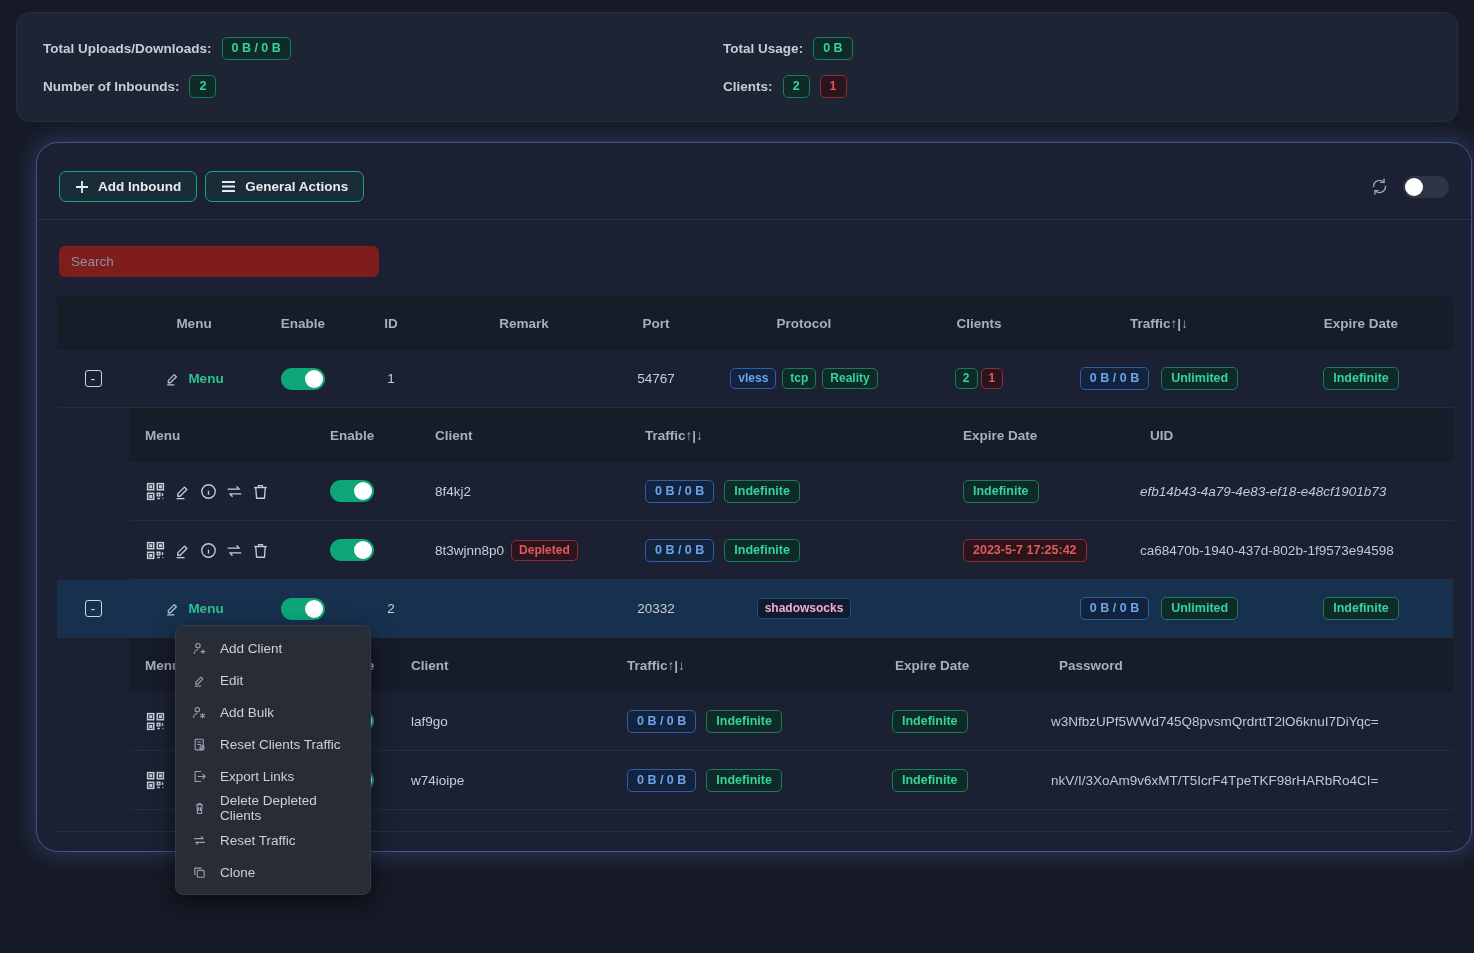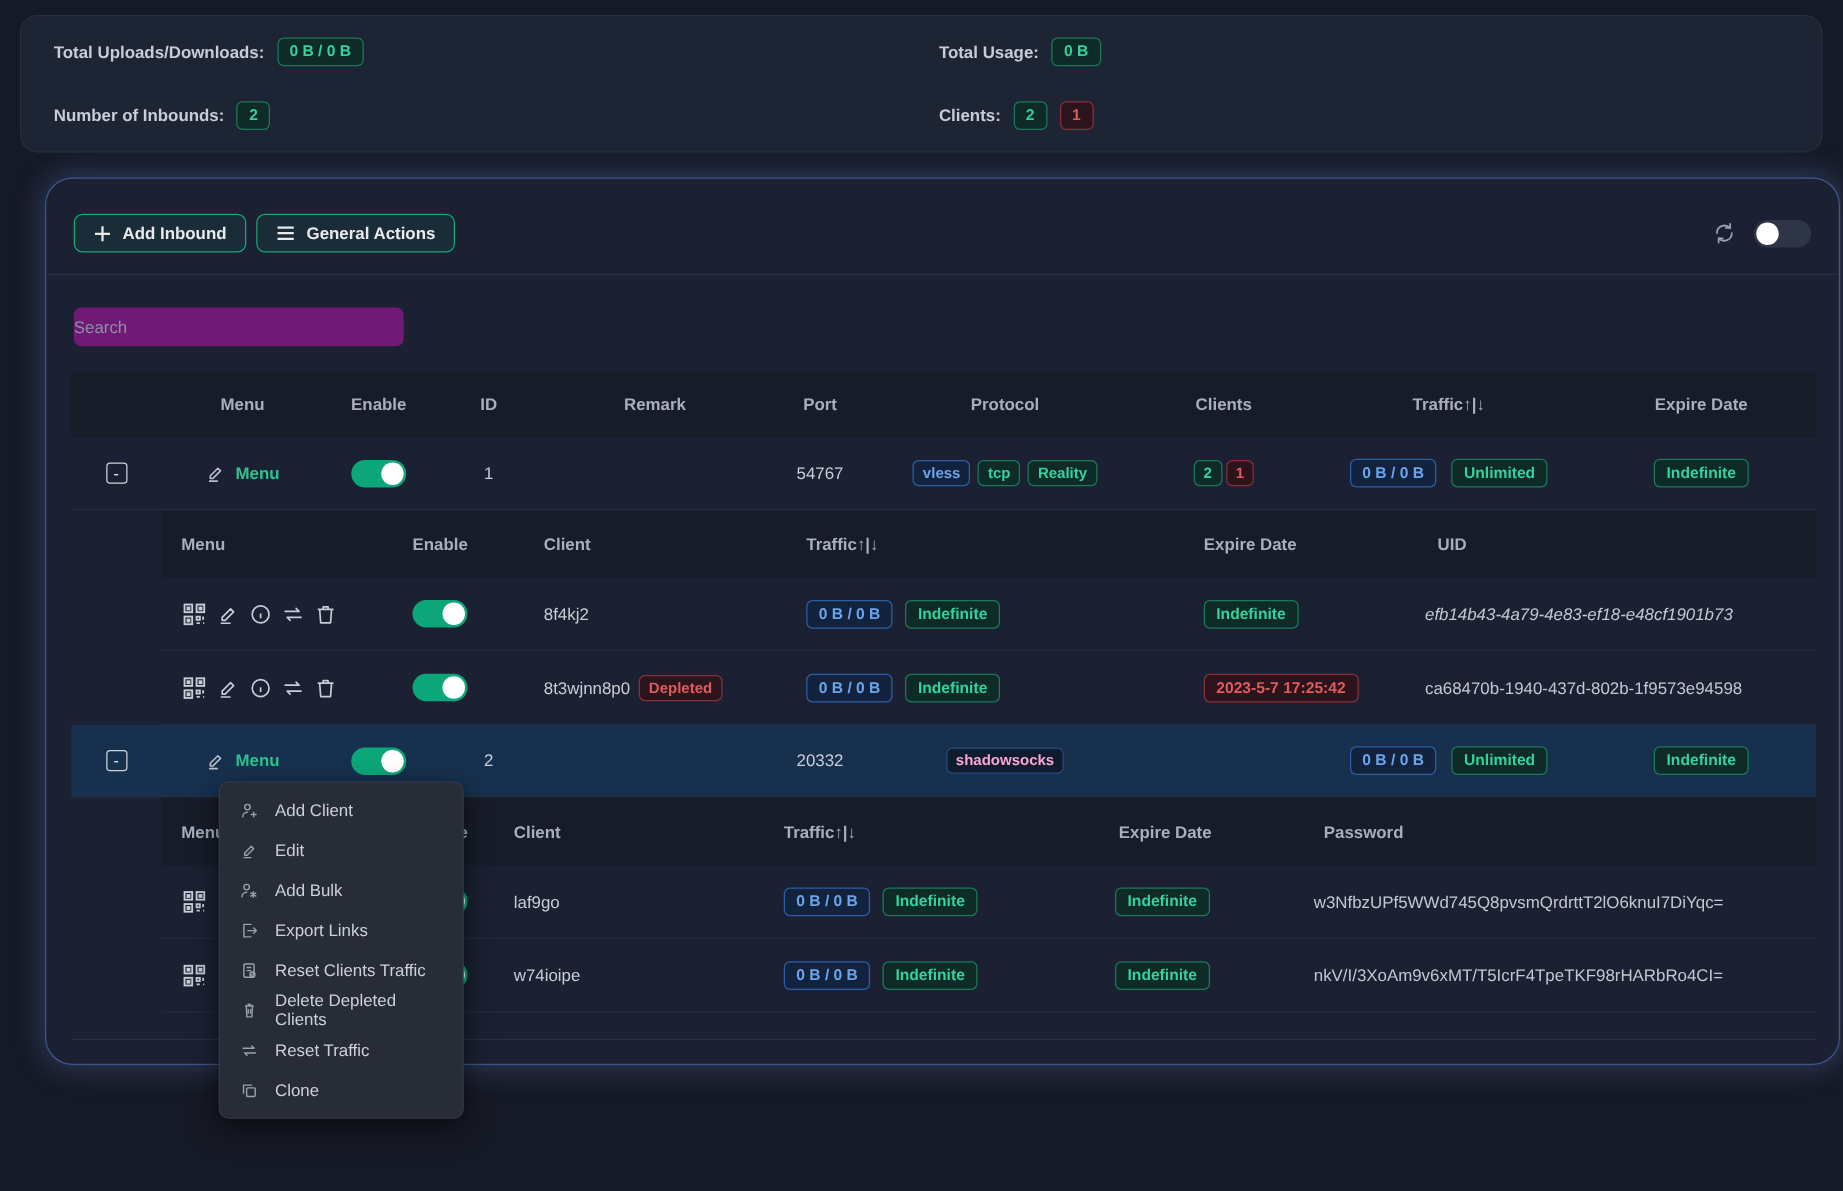--- a/index.html
+++ b/index.html
@@ -7,41 +7,41 @@
 
   
   .badge { display:inline-flex; align-items:center; padding:2px 9px; border-radius:5px; font-size:12.5px; font-weight:600; border:1px solid transparent; line-height:17px; white-space:nowrap; }
   .b-green { color:#35d29a; border-color:#1b7a5b; background:#0f2b28; }
   .b-red   { color:#e05c5c; border-color:#8a2f3a; background:#2b141c; }
   .b-blue  { color:#6aa5ec; border-color:#2e5ea8; background:#13233d; }
   .b-navy  { color:#f9a8d4; border-color:#2a4a7e; background:#0f1b2e; }
   .b-sm { padding:1px 7px; font-size:12px; }
 
   
-  .stats-card { position:absolute; left:16px; top:12px; width:1442px; height:110px; background:#1d2433; border:1px solid #272e41; border-radius:14px; display:grid; grid-template-columns:49% 51%; align-content:center; row-gap:15px; padding:0 26px;gap:28px; }
+  .stats-card { position:absolute; left:16px; top:12px; width:1442px; height:110px; background:#1d2433; border:1px solid #272e41; border-radius:14px; display:grid; grid-template-columns:49% 51%; align-content:center; row-gap:15px; padding:0 26px; }
   .stat { display:flex; align-items:center; gap:10px; font-size:13.5px; font-weight:700; color:#c6ccd8; }
 
   
   .panel { position:absolute; left:36px; top:142px; width:1436px; height:710px; background:#1b2132; border:1px solid #42548a; border-radius:22px; box-shadow:0 0 22px 3px rgba(99,130,210,.30); overflow:hidden; }
   .toolbar { display:flex; justify-content:space-between; align-items:center; margin:28px 22px 0; }
   .btn-group { display:flex; gap:8px; }
   .btn { display:inline-flex; align-items:center; gap:9px; height:31px; padding:0 15px; background:rgba(18,150,110,.10); border:1px solid #17a673; border-radius:7px; color:#e8eaee; font-size:13.5px; font-weight:600; cursor:pointer; }
   .btn svg { stroke:#e8eaee; }
   .controls { display:flex; align-items:center; gap:14px; }
   .icon-btn { color:#9aa1ad; display:inline-flex; cursor:pointer; }
 
   .switch { width:46px; height:22px; border-radius:11px; position:relative; cursor:pointer; }
   .switch.off { background:#2e3547; }
   .switch.off::after { content:""; position:absolute; left:2px; top:2px; width:18px; height:18px; border-radius:50%; background:#fff; }
   .switch.on { background:#0ca678; width:44px; }
   .switch.on::after { content:""; position:absolute; right:2px; top:2px; width:18px; height:18px; border-radius:50%; background:#fff; }
 
   .divider { height:1px; background:#2a3147; margin-top:17px; }
   .search-row { margin:26px 22px 0; }
-  .search-input { width:264px; height:31px; background:#701a75; border:none; border-radius:6px; padding:0 0; color:#c7ccd6; font-size:13.5px; outline:none; font-family:"Liberation Sans",sans-serif; }
+  .search-input { width:320px; height:31px; background:#7f1d1d; border:none; border-radius:6px; padding:0 12px; color:#c7ccd6; font-size:13.5px; outline:none; font-family:"Liberation Sans",sans-serif; }
   .search-input::placeholder { color:#8a92a6; }
 
   
   .table-wrap { margin:20px 20px 0; width:1396px; }
   .grid-main { display:grid; grid-template-columns:72px 130px 88px 88px 178px 86px 210px 140px 220px 184px; align-items:center; }
   .t-head { background:#171c29; color:#a8aeba; font-weight:700; font-size:13.5px; height:53px; }
   .t-head > div { text-align:center; }
   .row { height:58px; border-bottom:1px solid #262c3e; background:#1b2132; }
   .row > div { display:flex; justify-content:center; align-items:center; gap:6px; }
   .row.highlight { background:#16304e; }
@@ -503,40 +503,40 @@
         <svg width="15" height="15" viewBox="0 0 24 24" fill="none" stroke="currentColor" stroke-width="1.8" stroke-linecap="round">
           <circle cx="8.5" cy="7.5" r="3.5"></circle>
           <path d="M2.5 20c0-3.3 2.7-6 6-6"></path>
           <path d="M17 13.5v7M13.8 15l6.4 4M20.2 15l-6.4 4"></path>
         </svg>
       </span>
     <span>Add Bulk</span>
   </div>
   <div class="menu-item">
     <span class="mi-icon">
-        <svg width="15" height="15" viewBox="0 0 24 24" fill="none" stroke="currentColor" stroke-width="1.8" stroke-linecap="round" stroke-linejoin="round">
-          <path d="M14 4H5v16h9"></path>
-          <path d="M10 12h11M17.5 8.5L21 12l-3.5 3.5"></path>
-        </svg>
-      </span>
-    <span>Export Links</span>
-  </div>
-  <div class="menu-item">
-    <span class="mi-icon">
         <svg width="15" height="15" viewBox="0 0 24 24" fill="none" stroke="currentColor" stroke-width="1.8">
           <rect x="5" y="3.5" width="13" height="17" rx="1.5"></rect>
           <path d="M8.5 8h6M8.5 12h6"></path>
           <circle cx="16" cy="17" r="3.2"></circle>
           <path d="M13.8 19.2l4.4-4.4"></path>
         </svg>
       </span>
     <span>Reset Clients Traffic</span>
   </div>
   <div class="menu-item">
     <span class="mi-icon">
+        <svg width="15" height="15" viewBox="0 0 24 24" fill="none" stroke="currentColor" stroke-width="1.8" stroke-linecap="round" stroke-linejoin="round">
+          <path d="M14 4H5v16h9"></path>
+          <path d="M10 12h11M17.5 8.5L21 12l-3.5 3.5"></path>
+        </svg>
+      </span>
+    <span>Export Links</span>
+  </div>
+  <div class="menu-item">
+    <span class="mi-icon">
         <svg width="15" height="15" viewBox="0 0 24 24" fill="none" stroke="currentColor" stroke-width="1.8">
           <path d="M6.5 6h11"></path>
           <path d="M8 6l.8 14h6.4L16 6"></path>
           <path d="M10.5 6V4h3v2"></path>
           <path d="M10.5 10v6M13.5 10v6"></path>
         </svg>
       </span>
     <span>Delete Depleted Clients</span>
   </div>
   <div class="menu-item">

